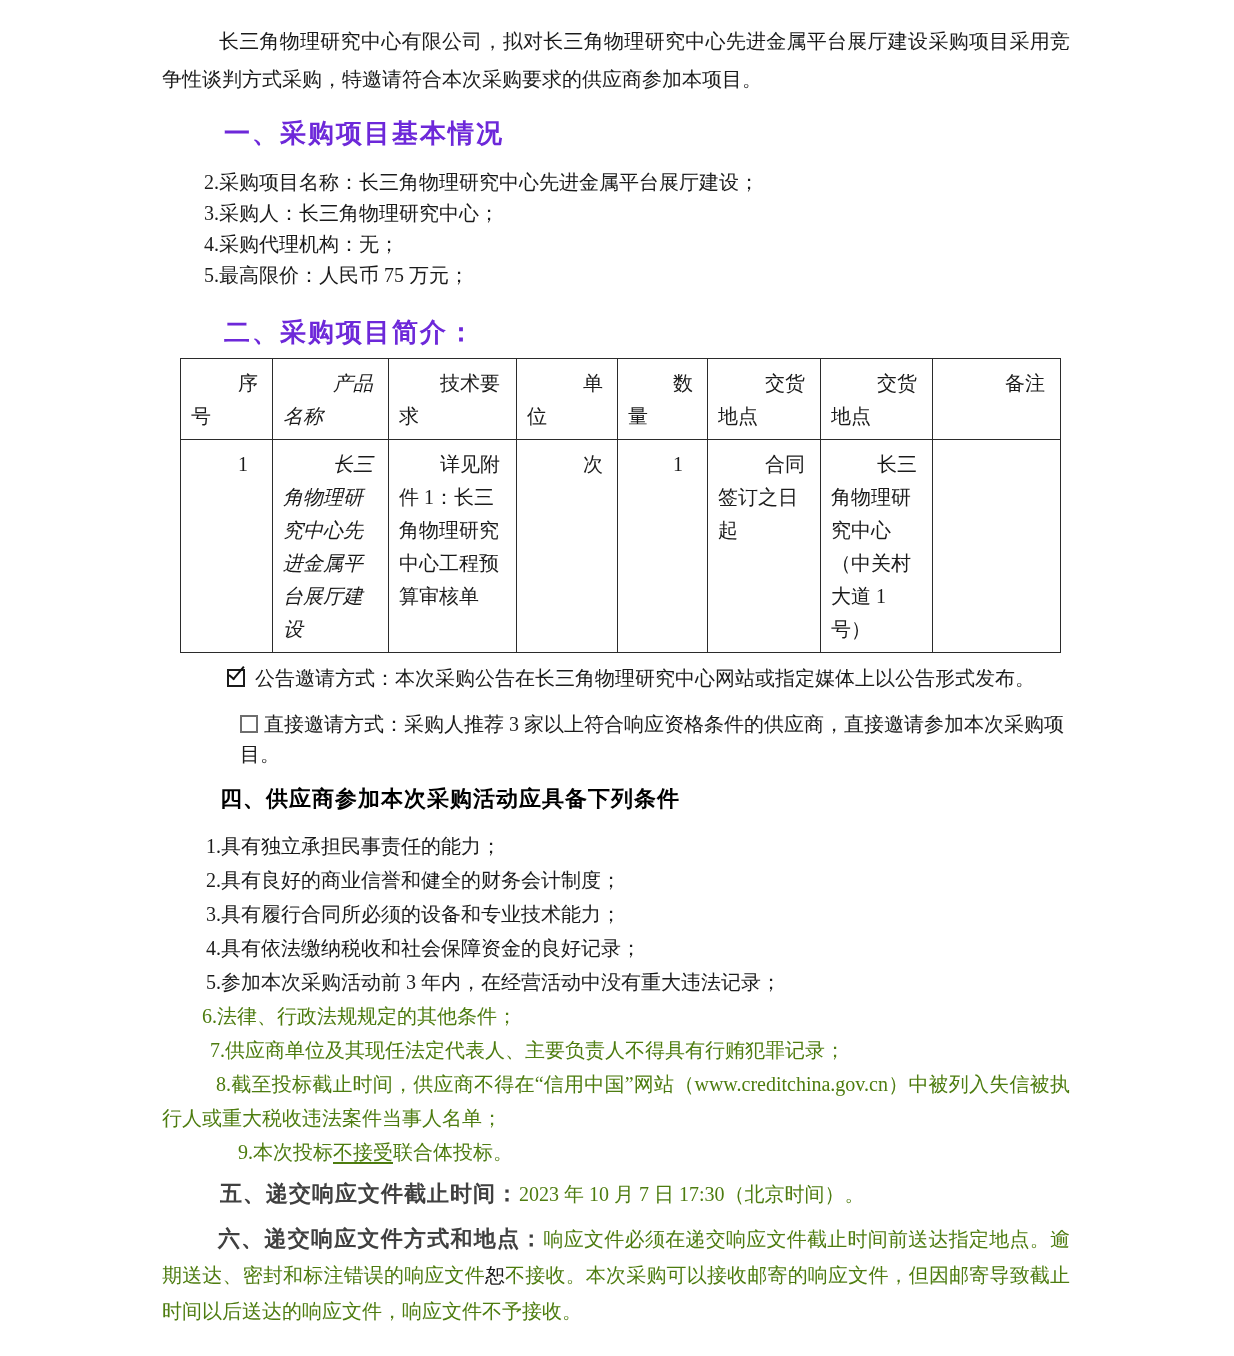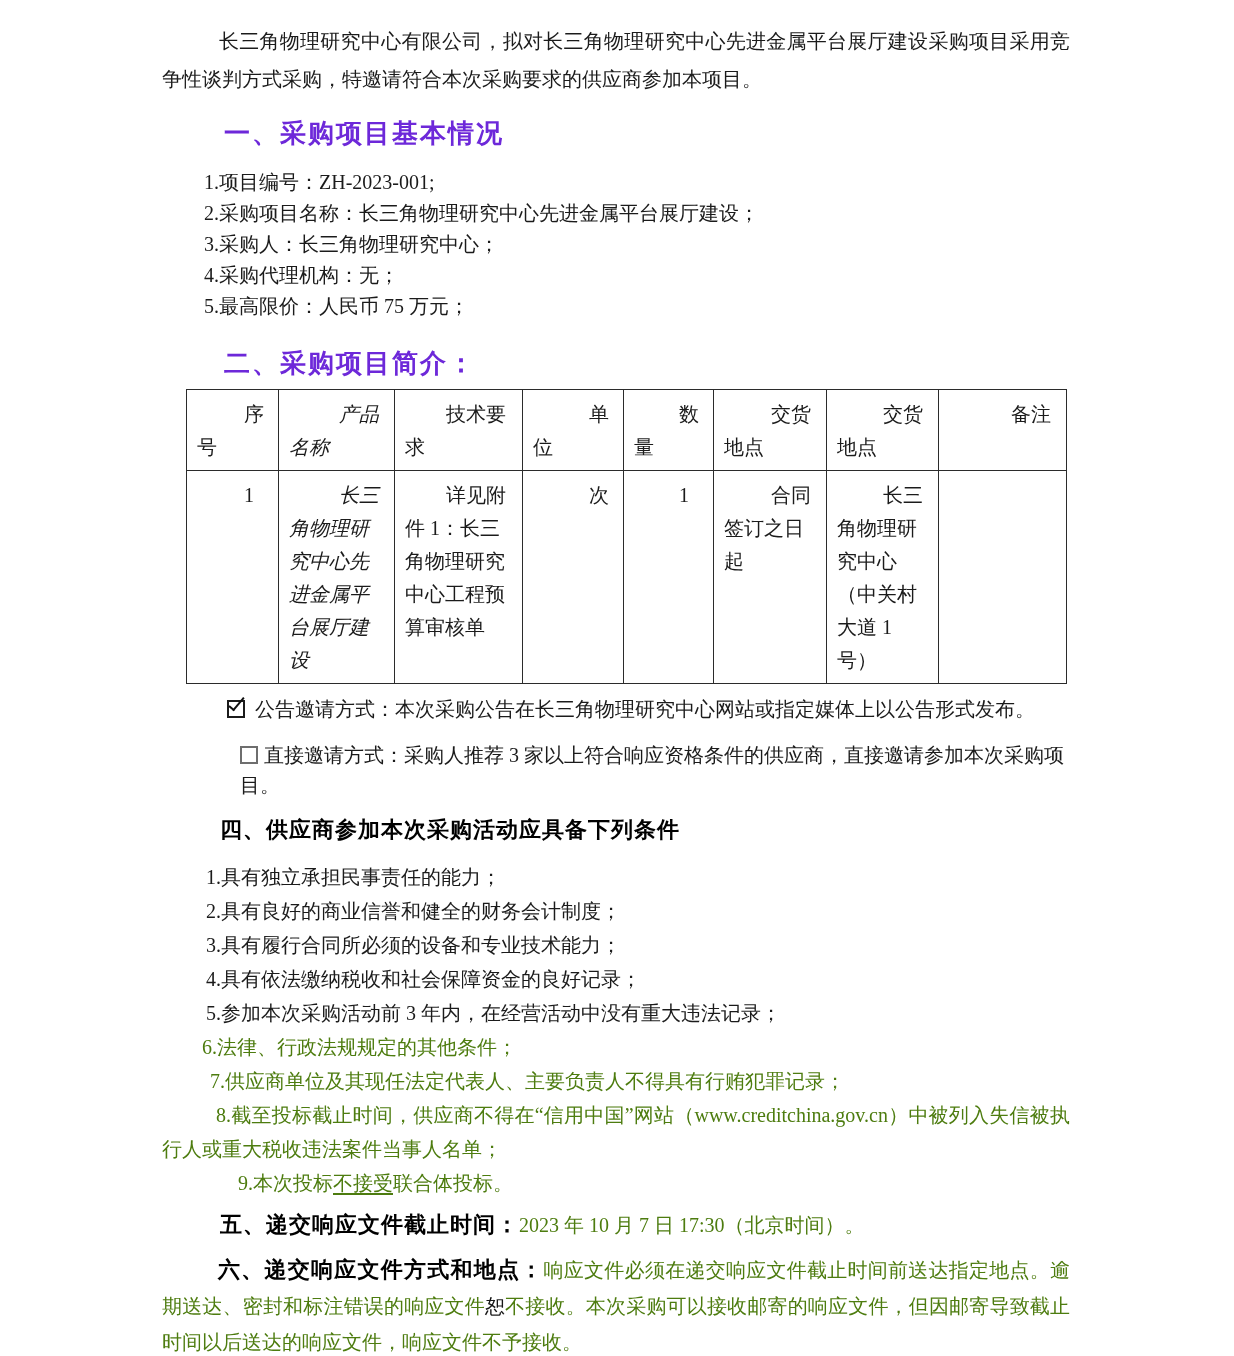--- a/index.html
+++ b/index.html
@@ -13,21 +13,21 @@
   p { margin:0; }
   .intro { text-indent:57px; line-height:38px; text-align:justify; }
   .h-big {
     font-family:Liberation Mono, monospace;
     font-weight:bold; font-size:26px; line-height:31px;
     margin:22px 0 0 62px; letter-spacing:2px; color:#6d28d9;
   }
   .h-big.second { margin-top:28px; }
   .list1 { margin-top:16px; }
   .list1 p { padding-left:42px; line-height:31px; }
-  table { border-collapse:collapse; table-layout:fixed; width:880px; margin:8px 0 0 24px; }
+  table { border-collapse:collapse; table-layout:fixed; width:880px; margin:8px 0 0 18px; }
   col.c1{width:92px} col.c2{width:116px} col.c3{width:128px} col.c4{width:101px}
   col.c5{width:90px} col.c6{width:113px} col.c7{width:112px} col.c8{width:128px}
   th,td {
     border:1.5px solid #2b2b2b; vertical-align:top; font-weight:normal;
     padding:8px 10px 6px; font-size:20px; line-height:33px; text-align:left;
     line-break:strict; overflow:hidden;
   }
   td.d1,th.d1 { text-indent:47px; }
   td.d2,th.d2 { text-indent:50px;font-style:italic; }
   td.d3,th.d3 { text-indent:41px; }
@@ -56,35 +56,34 @@
   .i6 { padding-left:40px; }
   .i7 { padding-left:48px; }
   .i8 { text-indent:54px; text-align:justify; }
   .i9 { padding-left:76px; }
   .gray { color:#4d7c0f; }
   .dark { color:#161616; }
   .ul { text-decoration:underline; text-underline-offset:3px; }
   .s5line { margin:10px 0 0 58px; line-height:30px; }
   .h-inline {
     font-family:"Liberation Sans","DejaVu Sans",sans-serif;
-    font-weight:bold; font-size:22px; color:#000000; letter-spacing:1px;
+    font-weight:bold; font-size:22px; color:#404040; letter-spacing:1px;
   }
   .s6para { margin-top:12px; text-indent:56px; line-height:36px; text-align:justify; }
 </style>
 </head>
 <body>
 
 <main>
 
   <p class="intro">长三角物理研究中心有限公司，拟对长三角物理研究中心先进金属平台展厅建设采购项目采用竞争性谈判方式采购，特邀请符合本次采购要求的供应商参加本项目。</p>
 
   <p class="h-big">一、采购项目基本情况</p>
 
   <div class="list1">
-    <p>1.项目编号：ZH-2023-001;</p>
     <p>2.采购项目名称：长三角物理研究中心先进金属平台展厅建设；</p>
     <p>3.采购人：长三角物理研究中心；</p>
     <p>4.采购代理机构：无；</p>
     <p>5.最高限价：人民币 75 万元；</p>
   </div>
 
   <p class="h-big second">二、采购项目简介：</p>
 
   <table>
     <colgroup>

